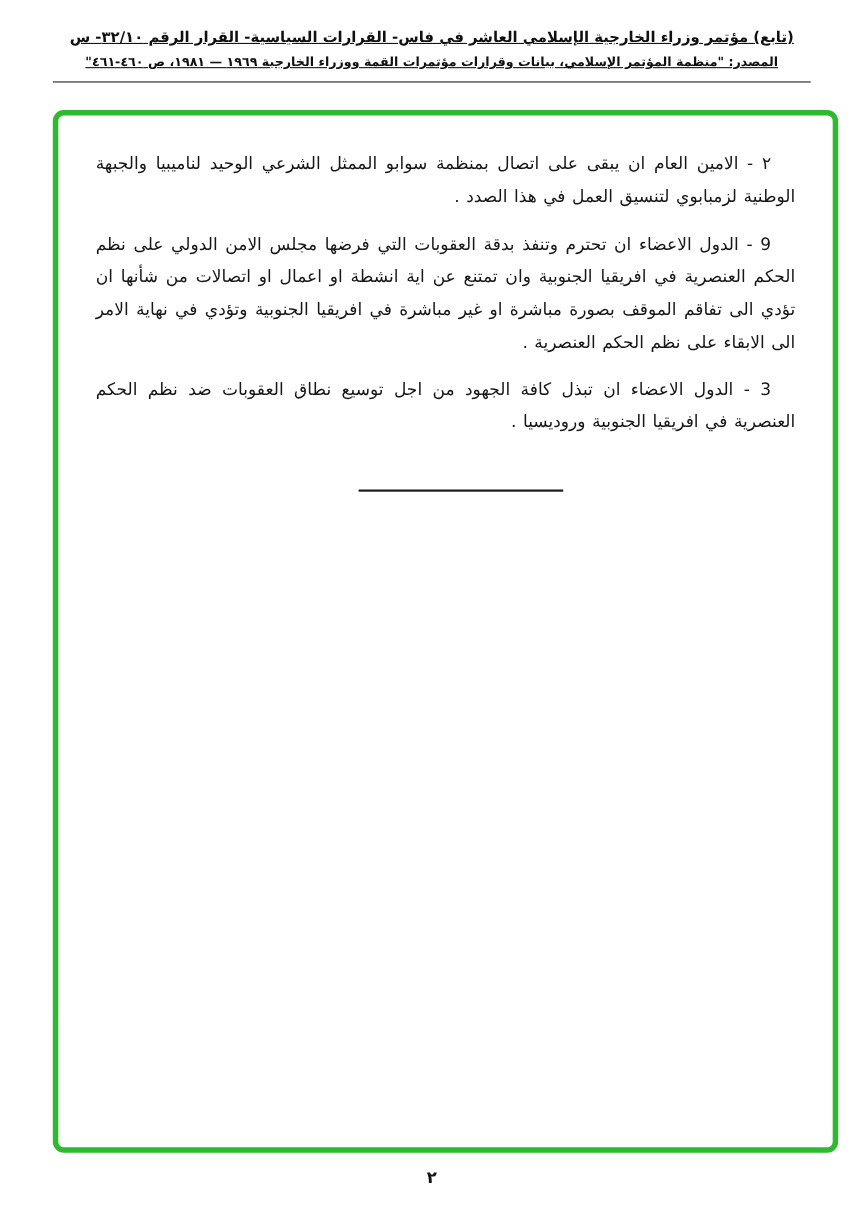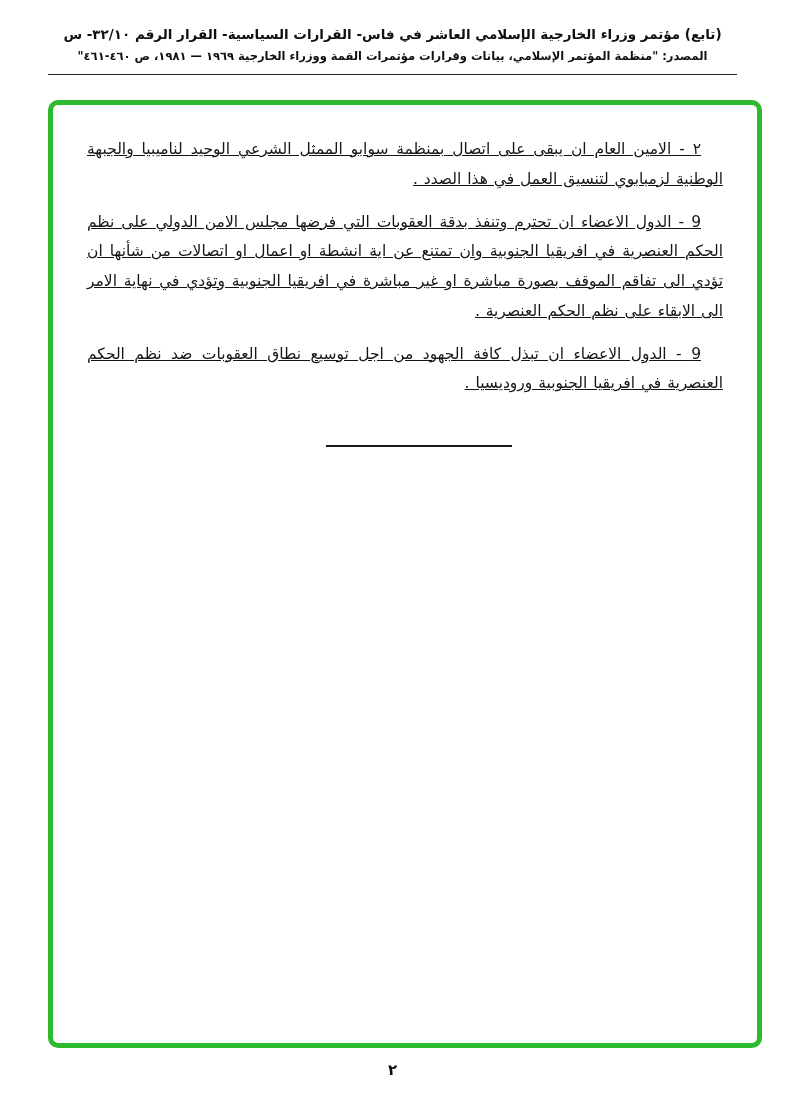--- a/index.html
+++ b/index.html
@@ -14,20 +14,21 @@
     font-family: "DejaVu Sans", sans-serif;
     color: #141414;
     overflow: hidden;
   }
 
   
   .doc-header {
     direction: rtl;
     text-align: center;
     padding-top: 26px;
+    text-decoration: underline;
   }
   .doc-header .line1 {
     font-size: 13.5px;
     font-weight: bold;
     color: #101010;
     letter-spacing: 0.2px;
   }
   .doc-header .line2 {
     font-size: 11.5px;
     font-weight: bold;
@@ -89,23 +90,23 @@
 
 <div>
 
   <header class="doc-header">
     <div class="line1">(تابع)  مؤتمر وزراء الخارجية الإسلامي العاشر في فاس- القرارات السياسية- القرار الرقم ٣٢/١٠- س</div>
     <div class="line2">المصدر: "منظمة المؤتمر الإسلامي، بيانات وقرارات مؤتمرات القمة ووزراء الخارجية ١٩٦٩ — ١٩٨١،  ص ٤٦٠-٤٦١"</div>
   </header>
 
   <hr class="header-rule">
 
-  <div class="green-box" style="border-color: rgb(46, 186, 46); text-decoration: underline;">
+  <div class="green-box" style="border-color: rgb(46, 186, 46);">
     <p>٢ - الامين العام ان يبقى على اتصال بمنظمة سوابو الممثل الشرعي الوحيد لناميبيا والجبهة الوطنية لزمبابوي لتنسيق العمل في هذا الصدد .</p>
     <p>9 - الدول الاعضاء ان تحترم وتنفذ بدقة العقوبات التي فرضها مجلس الامن الدولي على نظم الحكم العنصرية في افريقيا الجنوبية وان تمتنع عن اية انشطة او اعمال او اتصالات من شأنها ان تؤدي الى تفاقم الموقف بصورة مباشرة او غير مباشرة في افريقيا الجنوبية وتؤدي في نهاية الامر الى الابقاء على نظم الحكم العنصرية .</p>
-    <p>9 - الدول الاعضاء ان تبذل كافة الجهود من اجل توسيع نطاق العقوبات ضد نظم الحكم العنصرية في افريقيا الجنوبية وروديسيا .</p>
+    <p>3 - الدول الاعضاء ان تبذل كافة الجهود من اجل توسيع نطاق العقوبات ضد نظم الحكم العنصرية في افريقيا الجنوبية وروديسيا .</p>
 
     <div class="end-line"></div>
   </div>
 
   <div class="page-number">٢</div>
 
 </div>
 
 </body></html>

